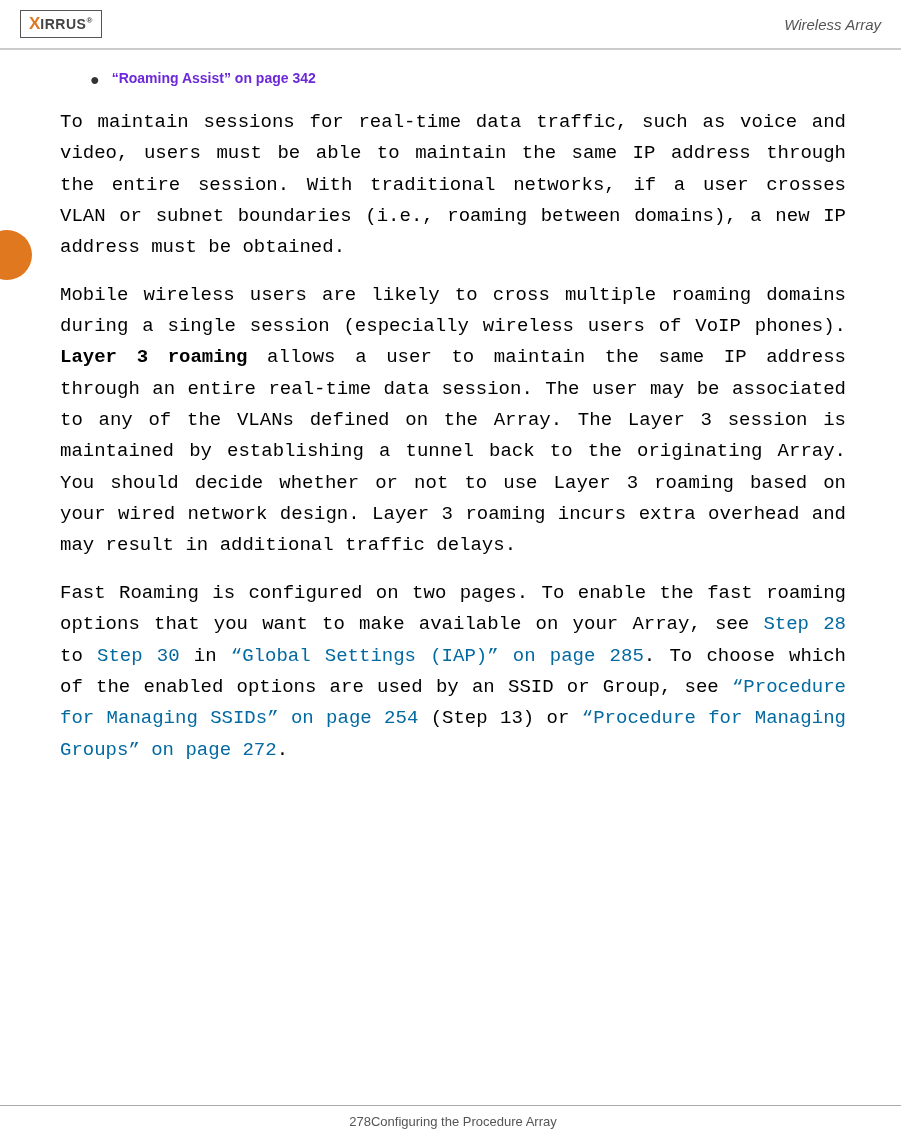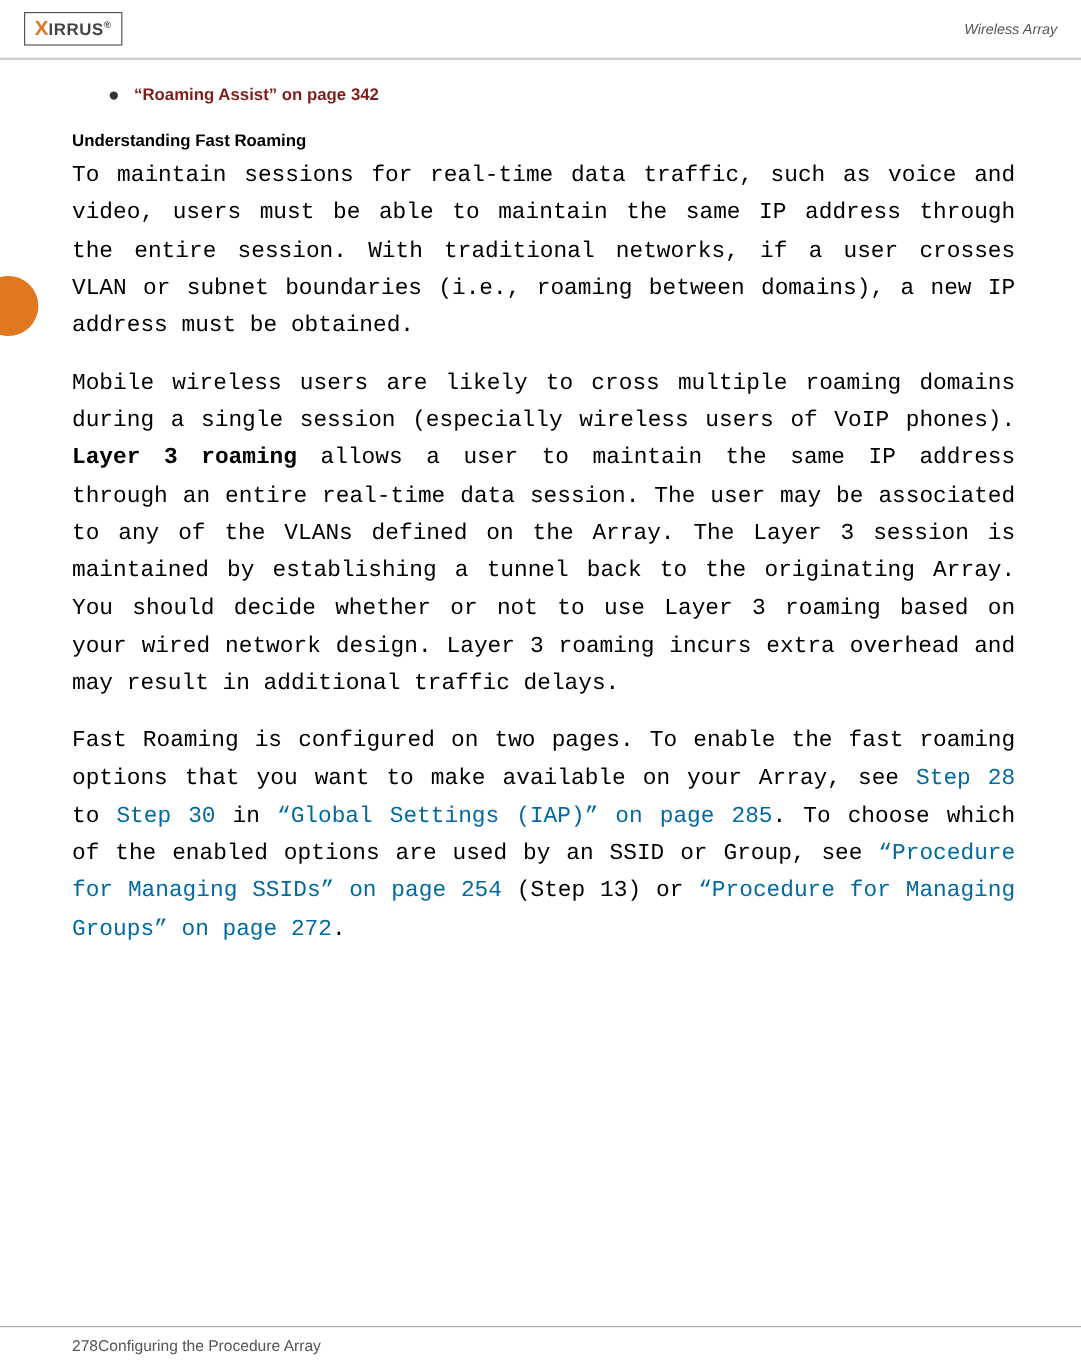--- a/index.html
+++ b/index.html
@@ -23,21 +23,21 @@
       border-bottom: 2px solid #ccc;
     }
 
     .logo-container {
       display: flex;
       align-items: center;
     }
 
     .header-title {
       font-family: Arial, sans-serif;
-      font-size: 12px;
+      font-size: 15px;
       color: #555;
       font-style: italic;
     }
 
     
     .orange-circle {
       position: absolute;
       left: -18px;
       top: 230px;
       width: 50px;
@@ -62,21 +62,21 @@
 
     .bullet-dot {
       color: #333;
       font-size: 16px;
       margin-right: 12px;
       margin-top: 1px;
       flex-shrink: 0;
     }
 
     .bullet-link {
-      color: #7f1d1d;
+      color: #6d28d9;
       font-family: Arial, sans-serif;
       font-size: 14px;
       font-weight: bold;
       text-decoration: none;
     }
 
     
     .see-also-section {
       margin-top: 10px;
       margin-bottom: 18px;
@@ -126,21 +126,21 @@
     }
 
     
     .footer {
       position: absolute;
       bottom: 0;
       left: 0;
       right: 0;
       border-top: 1.5px solid #aaa;
       display: flex;
-      justify-content: flex-start;
+      justify-content: center;
       padding: 8px 55px 8px 60px;
       font-family: Arial, sans-serif;
       font-size: 13px;
       color: #555;
     }
 
     
     .xirrus-logo {
       display: inline-flex;
       align-items: center;
@@ -186,21 +186,20 @@
 <div class="orange-circle"></div>
 
 <div class="content">
 
   <div class="bullet-item">
     <span class="bullet-dot">●</span>
     <a class="bullet-link">“Roaming Assist” on page 342</a>
   </div>
 
 
-  <div class="section-heading">Understanding Fast Roaming</div>
 
   <p class="body-para">To maintain sessions for real-time data traffic, such as voice and video, users must be able to maintain the same IP address through the entire session. With traditional networks, if a user crosses VLAN or subnet boundaries (i.e., roaming between domains), a new IP address must be obtained.</p>
 
   <p class="body-para">
     <span>Mobile wireless users are likely to cross multiple roaming domains during a single session (especially wireless users of VoIP phones). </span><span class="bold-link">Layer 3 roaming</span><span> allows a user to maintain the same IP address through an entire real-time data session. The user may be associated to any of the VLANs defined on the Array. The Layer 3 session is maintained by establishing a tunnel back to the originating Array. You should decide whether or not to use Layer 3 roaming based on your wired network design. Layer 3 roaming incurs extra overhead and may result in additional traffic delays.</span>
   </p>
 
   <p class="body-para">
     <span>Fast Roaming is configured on two pages. To enable the fast roaming options that you want to make available on your Array, see </span><a class="colored-link">Step 28</a><span> to </span><a class="colored-link">Step 30</a><span> in </span><a class="colored-link">“Global Settings (IAP)” on page 285</a><span>. To choose which of the enabled options are used by an SSID or Group, see </span><a class="colored-link">“Procedure for Managing SSIDs” on page 254</a><span> (Step 13) or </span><a class="colored-link">“Procedure for Managing Groups” on page 272</a><span>.</span>
   </p>

